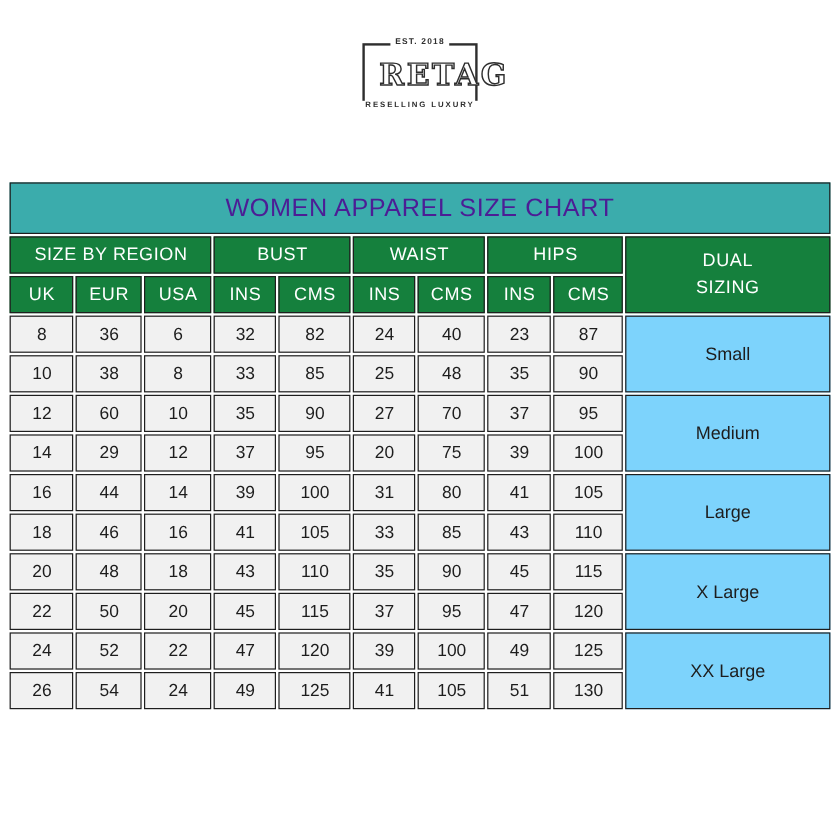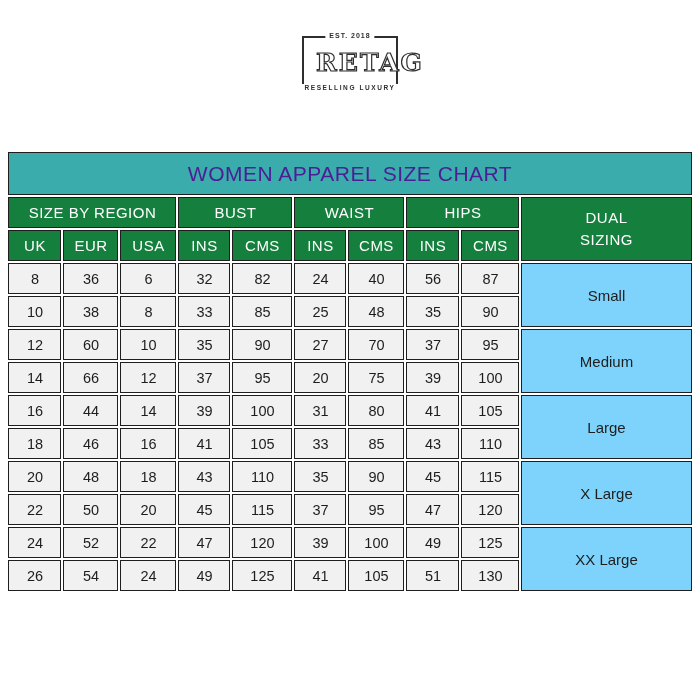--- a/index.html
+++ b/index.html
@@ -165,21 +165,21 @@
     </thead>
     <tbody>
         <tr>
           <td class="cell">8</td>
           <td class="cell">36</td>
           <td class="cell">6</td>
           <td class="cell">32</td>
           <td class="cell">82</td>
           <td class="cell">24</td>
           <td class="cell">40</td>
-          <td class="cell">56</td>
+          <td class="cell">23</td>
           <td class="cell">87</td>
           <td class="dual-cell" rowspan="2">Small</td>
         </tr>
         <tr>
           <td class="cell">10</td>
           <td class="cell">38</td>
           <td class="cell">8</td>
           <td class="cell">33</td>
           <td class="cell">85</td>
           <td class="cell">25</td>
@@ -194,21 +194,21 @@
           <td class="cell">35</td>
           <td class="cell">90</td>
           <td class="cell">27</td>
           <td class="cell">70</td>
           <td class="cell">37</td>
           <td class="cell">95</td>
           <td class="dual-cell" rowspan="2">Medium</td>
         </tr>
         <tr>
           <td class="cell">14</td>
-          <td class="cell">66</td>
+          <td class="cell">29</td>
           <td class="cell">12</td>
           <td class="cell">37</td>
           <td class="cell">95</td>
           <td class="cell">20</td>
           <td class="cell">75</td>
           <td class="cell">39</td>
           <td class="cell">100</td>
         </tr>
         <tr>
           <td class="cell">16</td>

